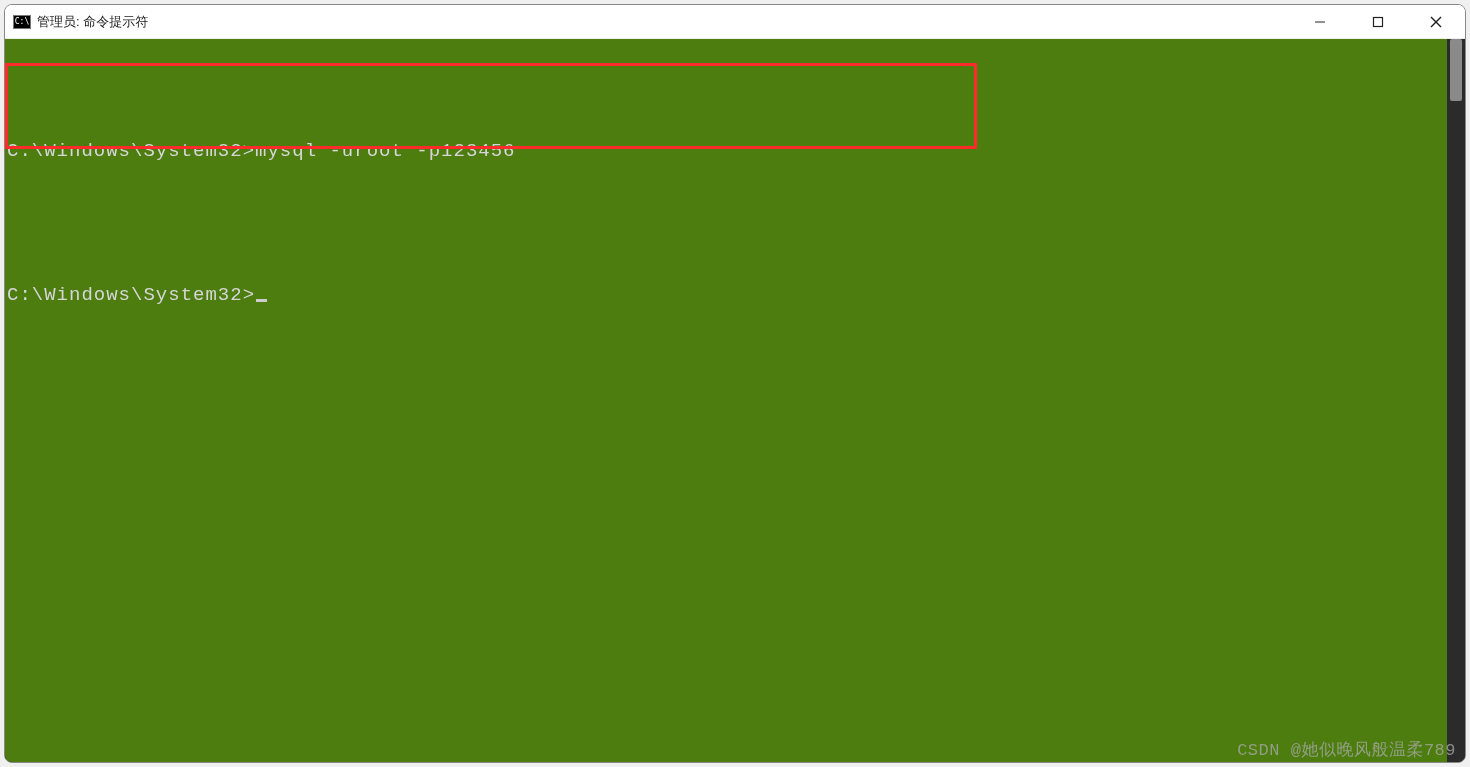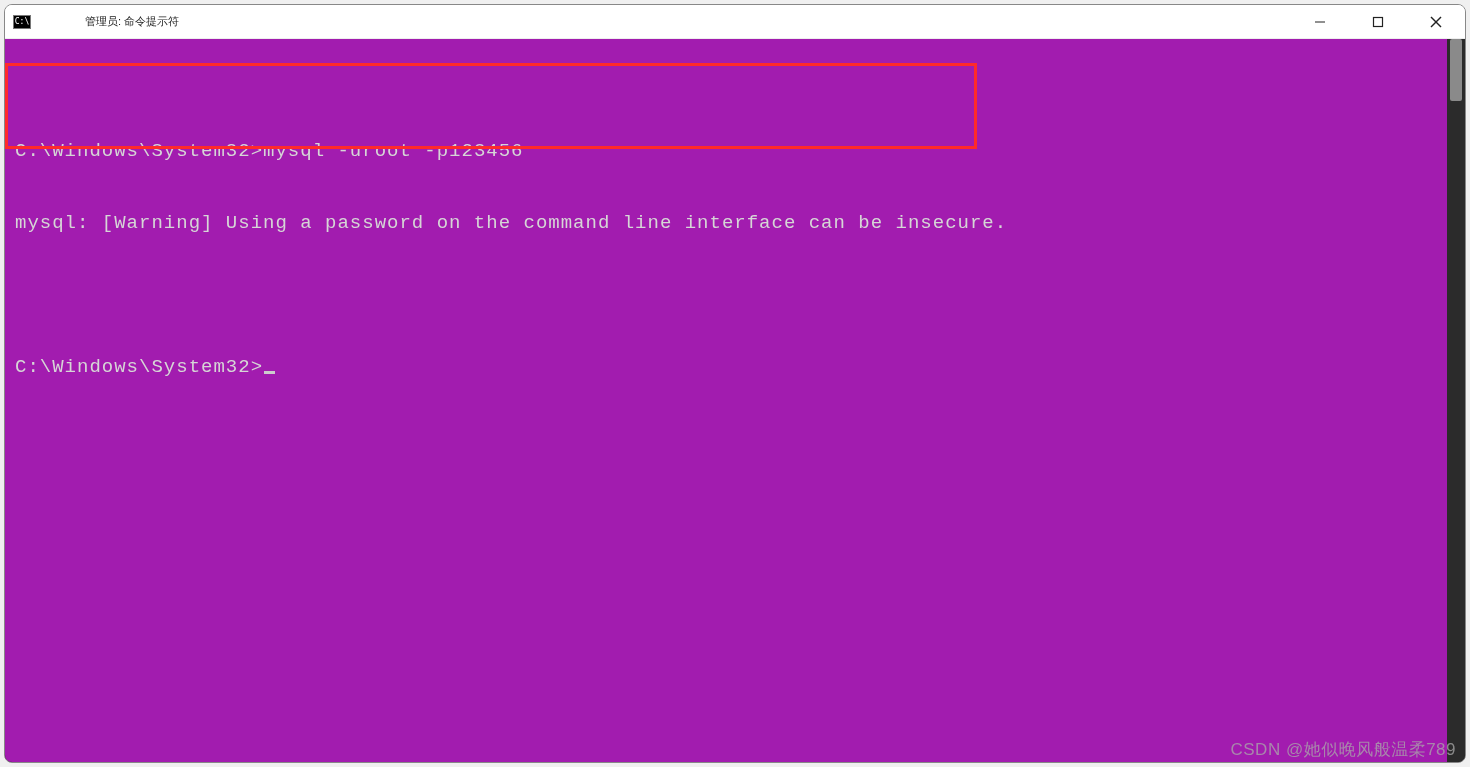--- a/index.html
+++ b/index.html
@@ -43,23 +43,22 @@
       color: #fff;
       font-size: 8px;
       font-family: monospace;
       display: flex;
       align-items: center;
       justify-content: center;
       margin-right: 6px;
       border: 1px solid #777;
     }
     .title-text {
-      font-size: 11px;
+      font-size: 13px;
       color: #222;
-      margin-left: 48px;
     }
     .titlebar-controls {
       margin-left: auto;
       display: flex;
       height: 100%;
     }
     .titlebar-btn {
       width: 58px;
       height: 100%;
       display: flex;
@@ -80,29 +79,29 @@
       stroke-width: 1.4;
     }
     .terminal-wrap {
       flex: 1;
       display: flex;
       background: #000;
       position: relative;
     }
     .terminal {
       flex: 1;
-      background: #a21caf;
+      background: #4d7c0f;
       color: #cccccc;
       font-family: "NSimSun", "SimSun", "Consolas", "Courier New", monospace;
       font-size: 19px;
       line-height: 24px;
       letter-spacing: 1px;
       white-space: pre;
       padding-top: 28px;
-      padding-left: 8px;
+      padding-left: 0px;
       position: relative;
     }
     .highlight-box {
       position: absolute;
       top: 24px;
       left: 0px;
       width: 972px;
       height: 86px;
       border: 3px solid #ff2a2a;
       pointer-events: none;
@@ -133,21 +132,21 @@
       height: 62px;
       background: #8a8a8a;
       border-radius: 2px;
     }
     .watermark {
       position: absolute;
       right: 14px;
       bottom: 6px;
       font-size: 17px;
       color: rgba(170,170,170,0.75);
-      font-family: Liberation Sans, sans-serif;
+      font-family: Liberation Mono, monospace;
       letter-spacing: 0.5px;
       pointer-events: none;
     }
   </style>
 </head>
 <body>
 
 <div class="window">
   <div class="titlebar">
     <div class="app-icon">C:\</div>
@@ -169,21 +168,20 @@
             <line x1="11" y1="1" x2="1" y2="11"></line>
           </svg>
       </div>
     </div>
   </div>
 
   <div class="terminal-wrap">
     <div class="terminal">
       <div class="highlight-box"></div>
       <div class="term-line"><span>C:\Windows\System32&gt;</span><span>mysql -uroot -p123456</span></div>
-      <div class="term-line">mysql: [Warning] Using a password on the command line interface can be insecure.</div>
       <div class="term-line"></div>
       <div class="term-line"><span>C:\Windows\System32&gt;</span><span class="cursor"></span></div>
     </div>
     <div class="scrollbar-track">
       <div class="scrollbar-thumb"></div>
     </div>
   </div>
 </div>
 
 <div class="watermark">CSDN @她似晚风般温柔789</div>

